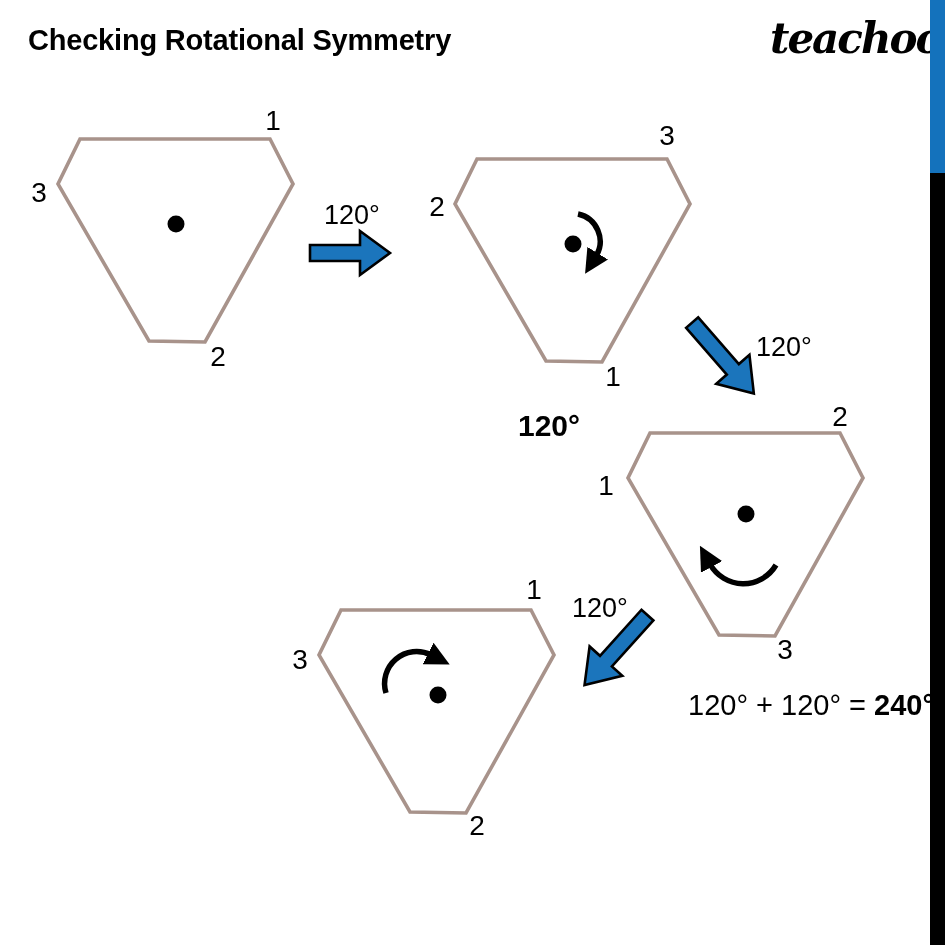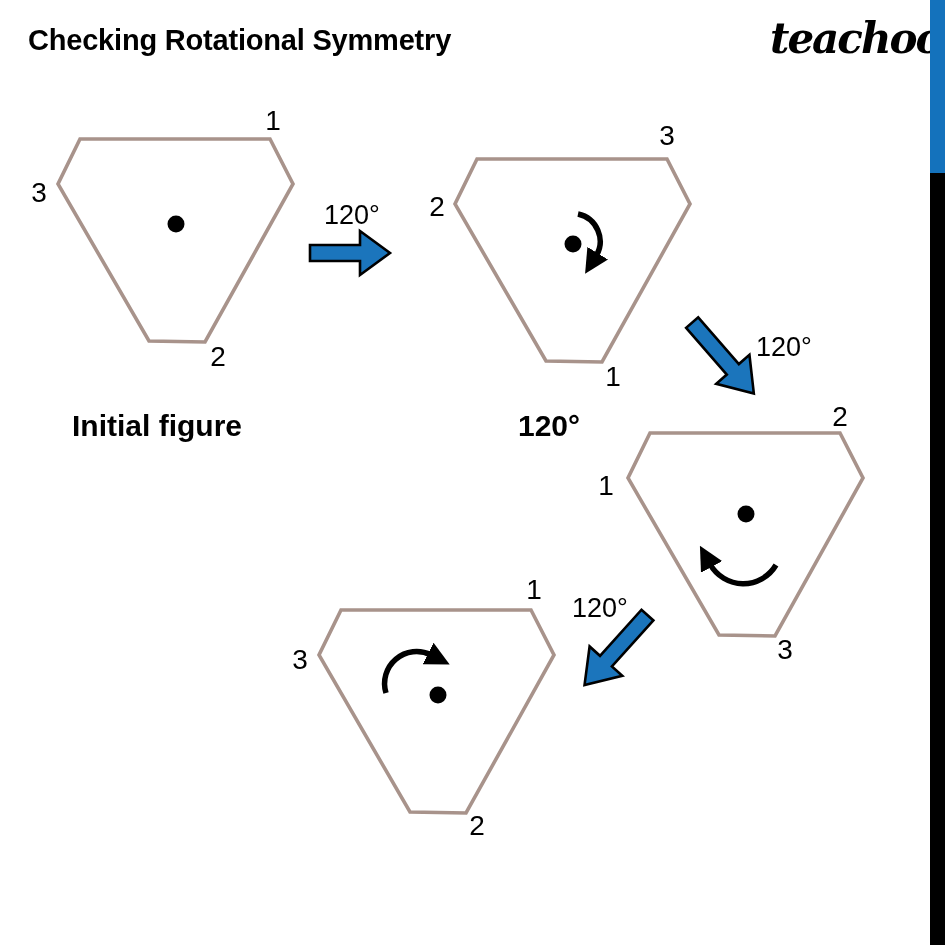--- a/index.html
+++ b/index.html
@@ -43,21 +43,20 @@
   <div class="bar bar-blue"></div>
   <div class="bar bar-black"></div>
 
   <svg class="fig" style="left:56px;top:136px;" width="240" height="210" viewBox="0 0 240 210">
     <polygon class="shape" points="24,3 214,3 237,48 149,206 93,205 2,48"></polygon>
     <circle class="dot" cx="120" cy="88" r="8.5"></circle>
   </svg>
   <span class="vlabel" style="left:273px;top:121px;">1</span>
   <span class="vlabel" style="left:39px;top:193px;">3</span>
   <span class="vlabel" style="left:218px;top:357px;">2</span>
-  <div class="abs caption-bold" style="left:72px;top:411px;">Initial figure</div>
 
   <span class="arrowlabel" style="left:352px;top:215px;">120°</span>
   <svg class="fig" style="left:308px;top:227px;" width="85" height="52" viewBox="0 0 85 52">
     <polygon class="blue-arrow" points="2,18 52,18 52,4 82,26 52,48 52,34 2,34"></polygon>
   </svg>
 
   <svg class="fig" style="left:453px;top:156px;" width="240" height="210" viewBox="0 0 240 210">
     <polygon class="shape" points="24,3 214,3 237,48 149,206 93,205 2,48"></polygon>
     <circle class="dot" cx="120" cy="88" r="8.5"></circle>
     <path class="rot" d="M125,58 A28,28 0 0 1 143,100" marker-end="url(#ah)"></path>
@@ -73,20 +72,23 @@
   </svg>
 
   <svg class="fig" style="left:626px;top:430px;" width="240" height="210" viewBox="0 0 240 210">
     <polygon class="shape" points="24,3 214,3 237,48 149,206 93,205 2,48"></polygon>
     <circle class="dot" cx="120" cy="84" r="8.5"></circle>
     <path class="rot" d="M150,135 A38,38 0 0 1 84,134" marker-end="url(#ah)"></path>
   </svg>
   <span class="vlabel" style="left:840px;top:417px;">2</span>
   <span class="vlabel" style="left:606px;top:486px;">1</span>
   <span class="vlabel" style="left:785px;top:650px;">3</span>
+  <div class="abs equation" style="left:688px;top:691px;">
+    <span>120° + 120° = </span><b>240°</b>
+  </div>
 
   <span class="arrowlabel" style="left:600px;top:608px;">120°</span>
   <svg class="fig" style="left:576px;top:608px;" width="80" height="85" viewBox="0 0 80 85">
     <polygon class="blue-arrow" points="-7,34 55,34 55,20 87,42 55,64 55,50 -7,50" transform="rotate(132 40 42)"></polygon>
   </svg>
 
   <svg class="fig" style="left:317px;top:607px;" width="240" height="210" viewBox="0 0 240 210">
     <polygon class="shape" points="24,3 214,3 237,48 149,206 93,205 2,48"></polygon>
     <circle class="dot" cx="121" cy="88" r="8.5"></circle>
     <path class="rot" d="M69,86 A32,32 0 0 1 114,48" marker-end="url(#ah)"></path>

